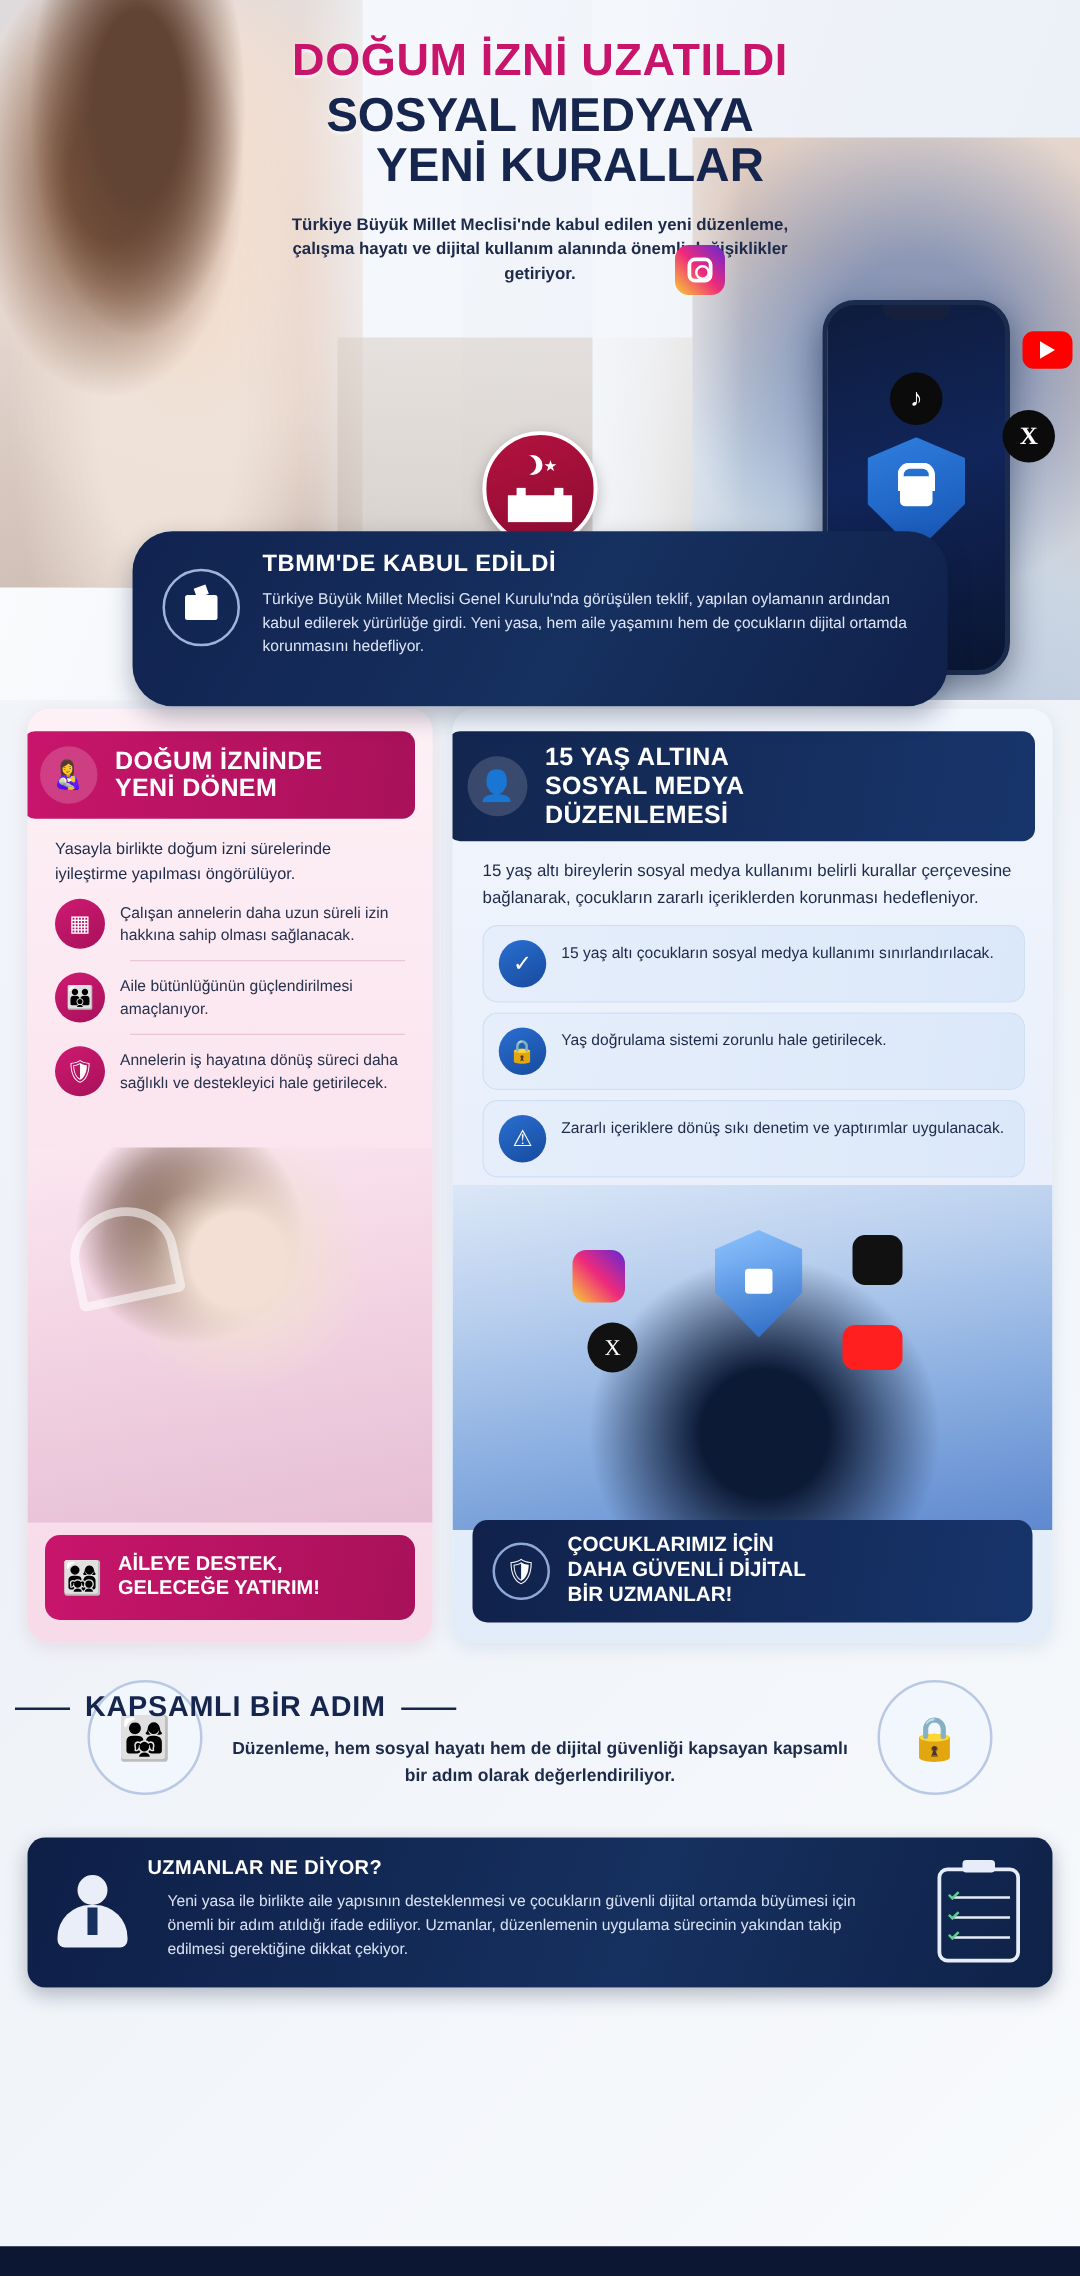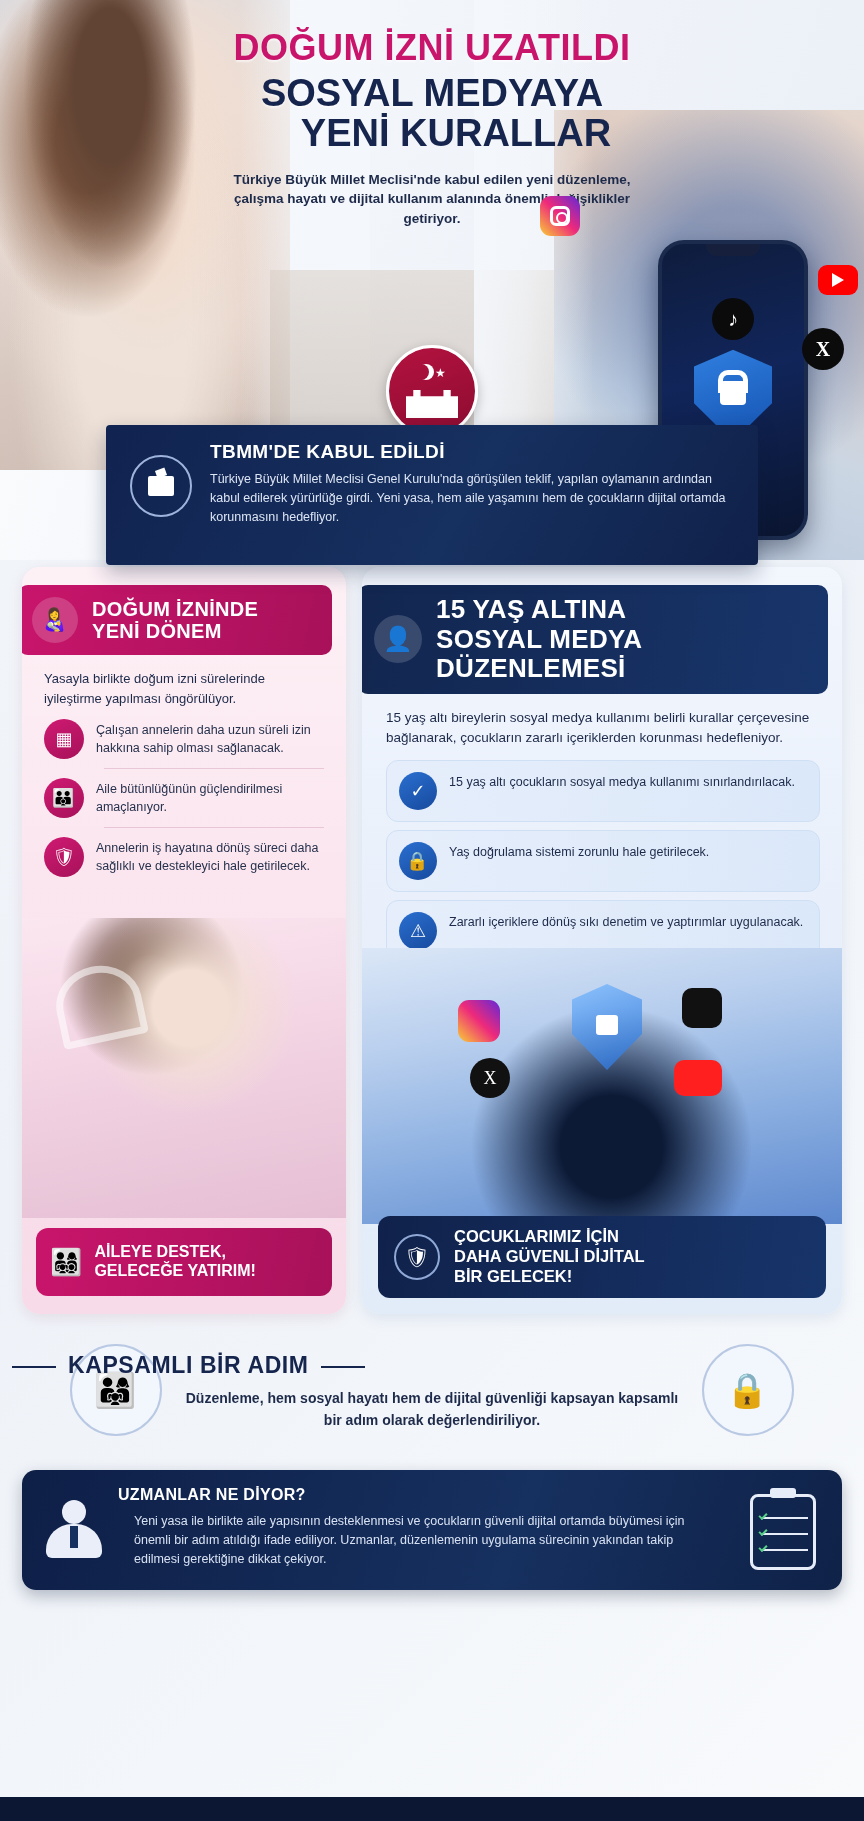--- a/index.html
+++ b/index.html
@@ -140,21 +140,21 @@
   .seal .bld{ width:52px; height:34px; background:#fff; margin-bottom:16px; position:relative;
     clip-path:polygon(0 100%,0 36%,14% 36%,14% 18%,28% 18%,28% 36%,72% 36%,72% 18%,86% 18%,86% 36%,100% 36%,100% 100%); }
   .seal .moon{ position:absolute; left:24px; top:16px; width:16px; height:16px; border-radius:50%;
     box-shadow:5px 0 0 0 #fff; background:transparent; }
   .seal .star{ position:absolute; left:46px; top:18px; color:#fff; font-size:12px; }
 
   
   .tbmm-card{
     position:absolute; left:106px; top:425px; width:652px; height:140px;
     background:linear-gradient(120deg,#112350,#16305f 55%,#10214a);
-    border-radius:4px; color:#fff; padding:16px 18px 16px 104px;
+    border-radius:32px; color:#fff; padding:16px 18px 16px 104px;
     box-shadow:0 8px 20px rgba(12,25,55,.3); z-index:9;
   }
   .tbmm-card .circ{
     position:absolute; left:24px; top:30px; width:62px; height:62px;
     border:2px solid #9fb4dc; border-radius:50%;
     display:flex; align-items:center; justify-content:center;
   }
   .tbmm-card .circ .box{ width:26px;height:20px;background:#fff;border-radius:2px;position:relative;}
   .tbmm-card .circ .box::before{content:"";position:absolute;left:8px;top:-7px;width:10px;height:8px;background:#fff;transform:rotate(-20deg);}
   .tbmm-card h3{ font-size:19px; letter-spacing:.4px; margin-bottom:7px; }
@@ -187,21 +187,21 @@
   .hdr-navy{
     margin:18px 14px 0 -4px; background:linear-gradient(100deg,#12264f,#18356b);
     border-radius:10px; color:#fff; padding:10px 14px 10px 78px; position:relative;
     min-height:84px; display:flex; flex-direction:column; justify-content:center;
   }
   .hdr-navy .icn{
     position:absolute; left:16px; top:50%; transform:translateY(-50%);
     width:48px; height:48px; border-radius:50%; background:rgba(255,255,255,.16);
     display:flex; align-items:center; justify-content:center; font-size:24px;
   }
-  .hdr-navy h3{ font-size:26px; line-height:1.14; letter-spacing:.3px; }
+  .hdr-navy h3{ font-size:20px; line-height:1.14; letter-spacing:.3px; }
 
   .intro-p{ font-size:13px; line-height:1.5; color:#1d2a4a; padding:14px 20px 4px 22px; }
   .col-right .intro-p{ padding:14px 22px 4px 24px; font-size:13.5px; }
 
   .item{ display:flex; align-items:flex-start; gap:12px; padding:7px 20px 7px 22px; }
   .item .bul{
     flex:0 0 auto; width:40px; height:40px; border-radius:50%;
     display:flex; align-items:center; justify-content:center; color:#fff; font-size:18px;
   }
   .col-left .item .bul{ background:linear-gradient(150deg,#cf1a72,#a7115a); }
@@ -437,21 +437,21 @@
       <div class="k-tt"></div>
       <div class="k-x">X</div>
       <div class="k-yt"></div>
     </div>
 
     <div class="navy-footer">
       <div class="fi">🛡</div>
       <h4>
         <span>ÇOCUKLARIMIZ İÇİN</span><br>
         <span>DAHA GÜVENLİ DİJİTAL</span><br>
-        <span>BİR GELECEK!</span>
+        <span>BİR UZMANLAR!</span>
       </h4>
     </div>
   </div>
 
   <div class="kapsam">
     <div class="ring l">👨‍👩‍👧</div>
     <div class="ring r">🔒</div>
     <h2>
       <span class="ln"></span><span>KAPSAMLI BİR ADIM</span><span class="ln"></span>
     </h2>

